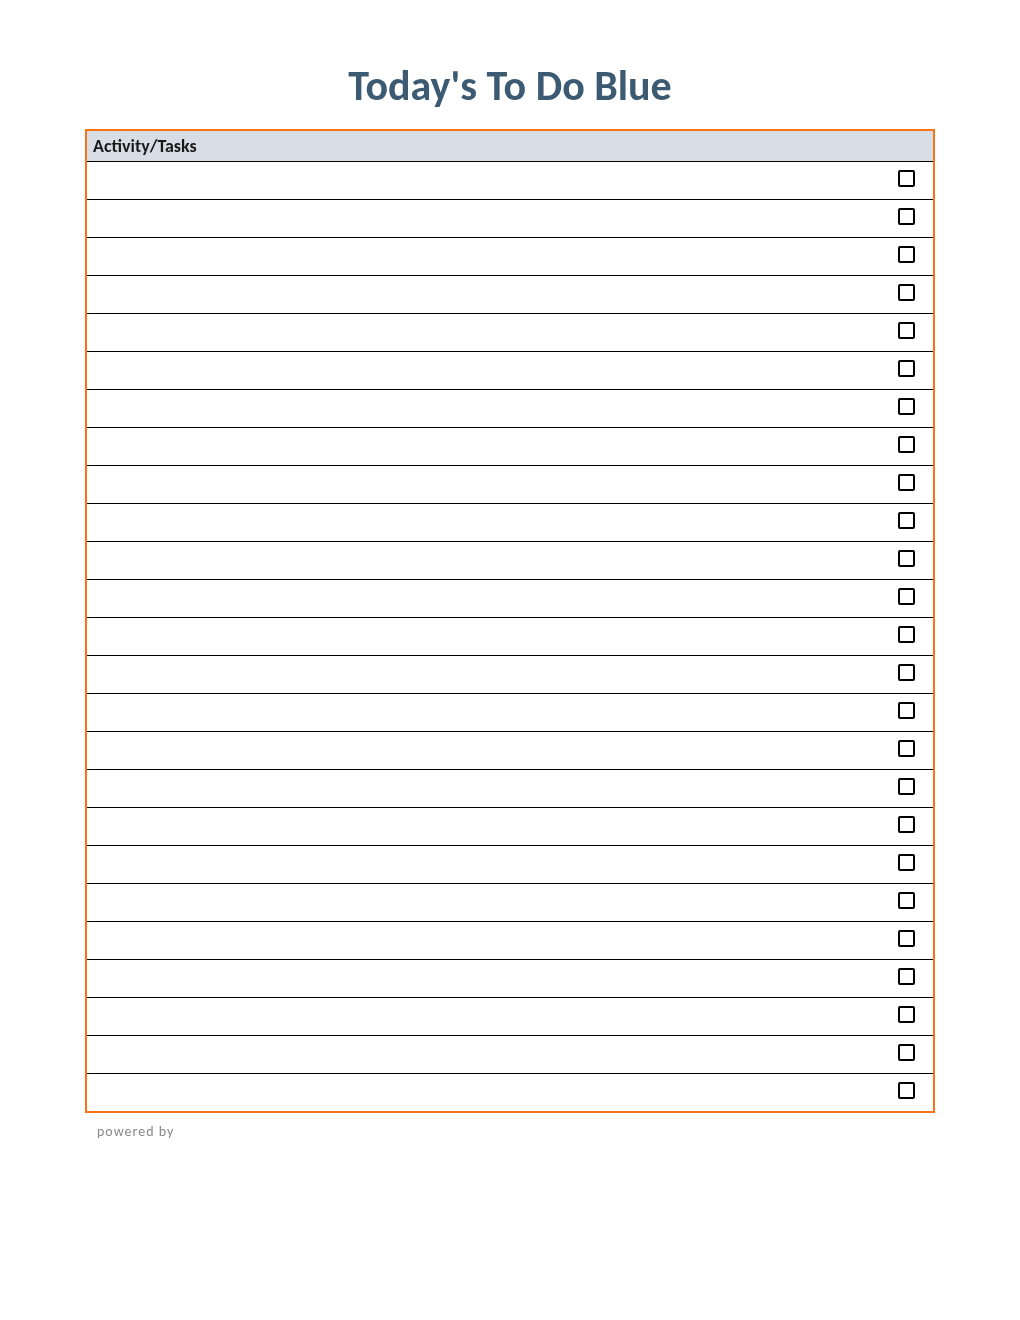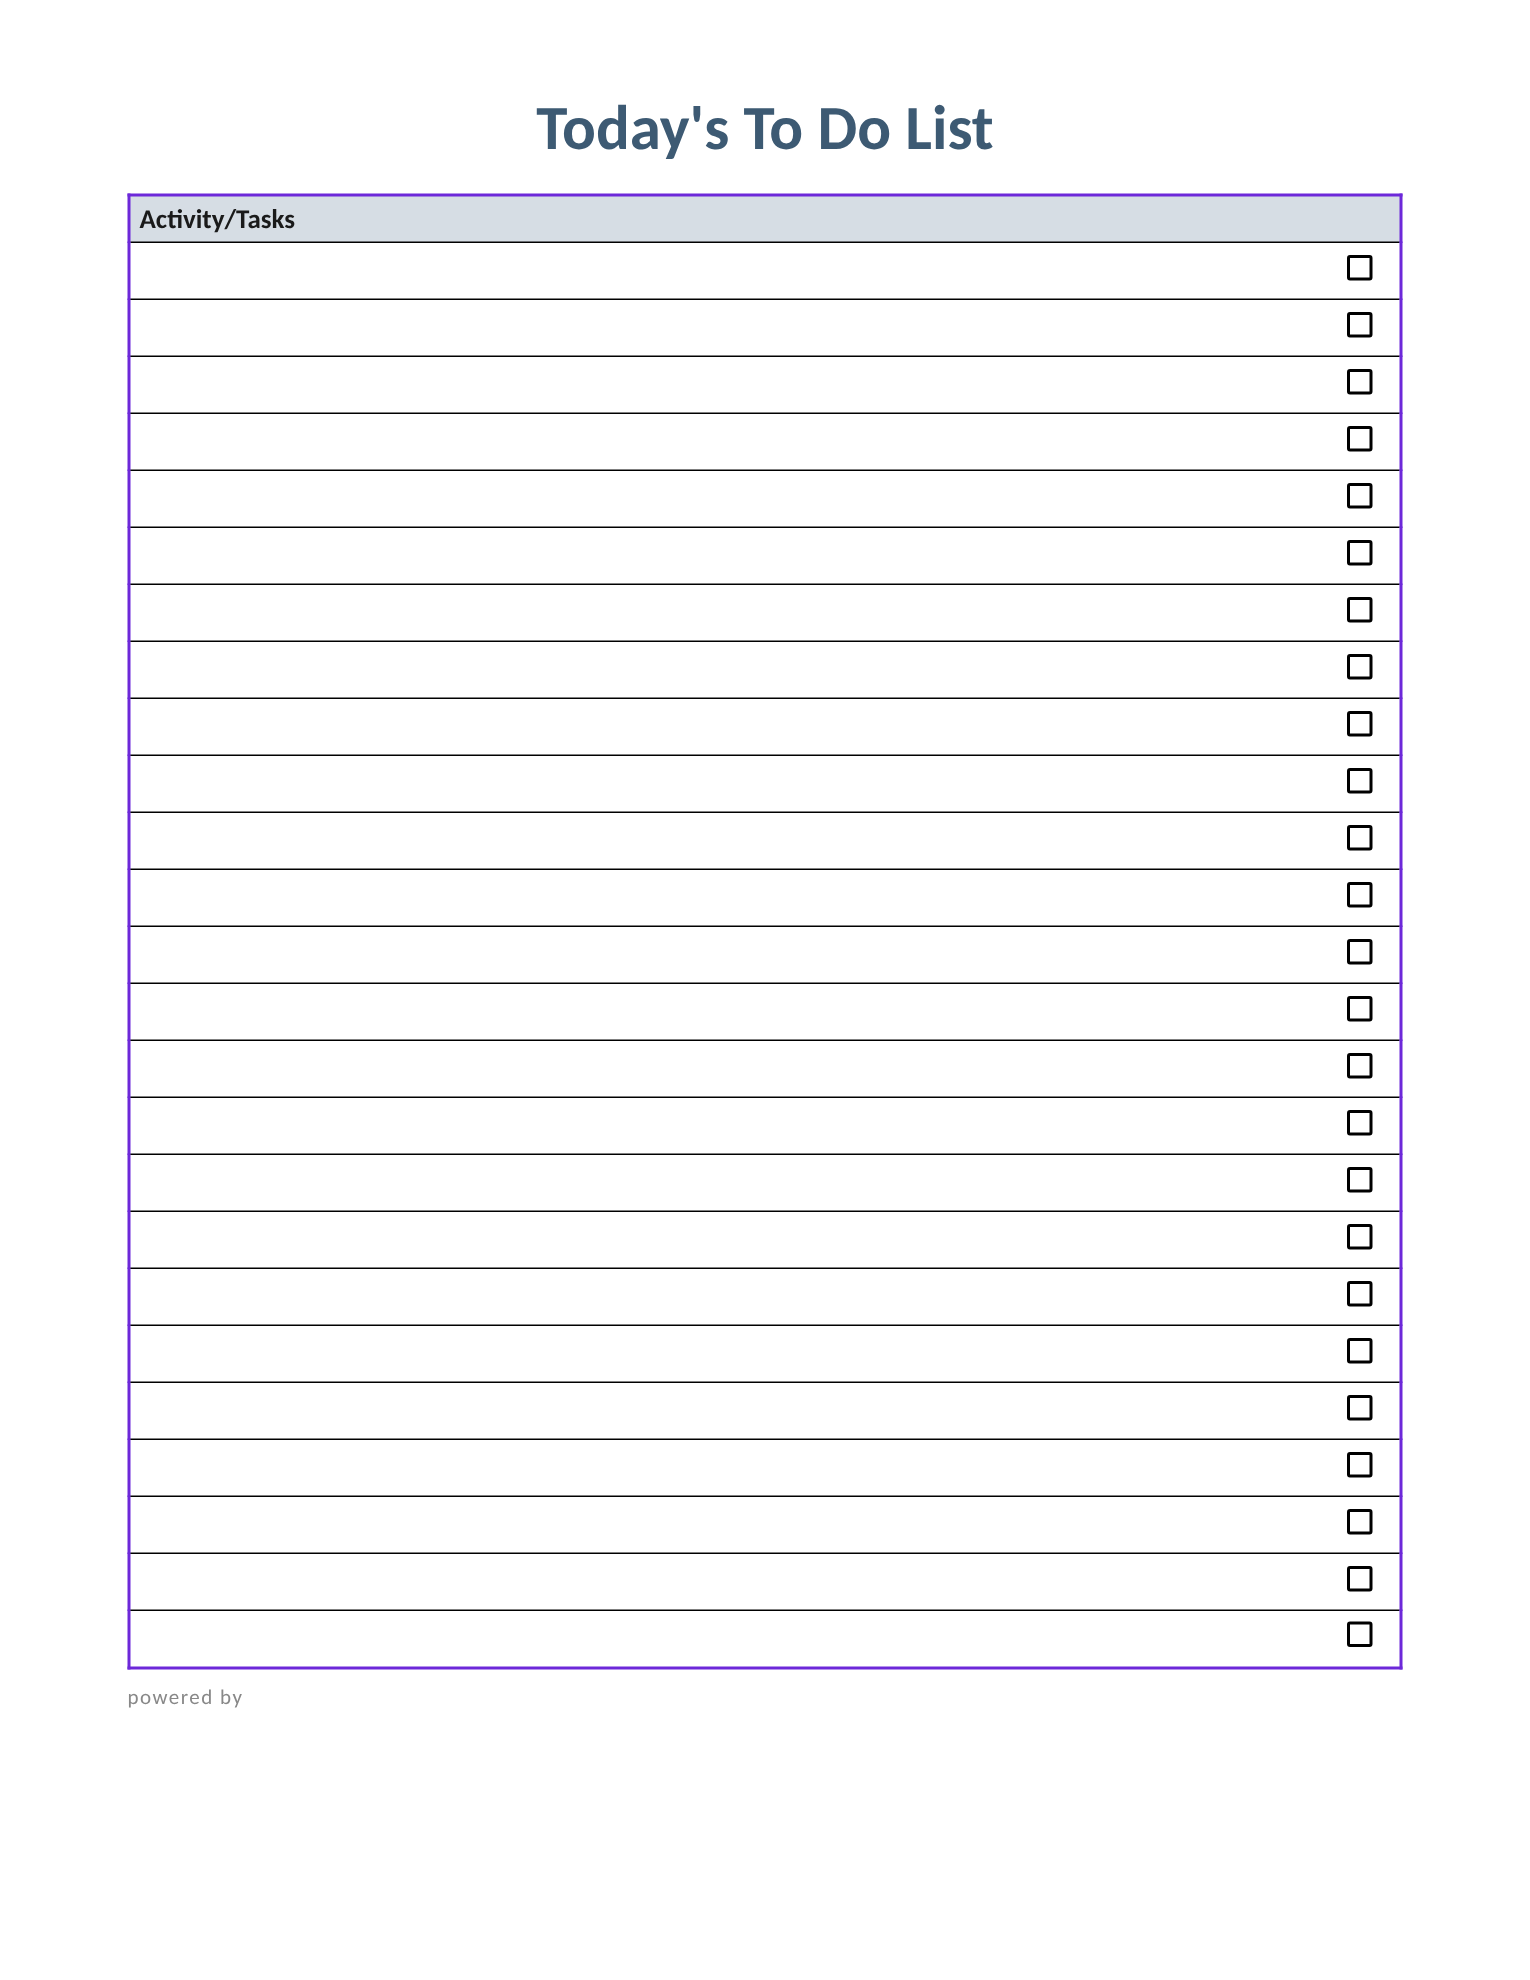--- a/index.html
+++ b/index.html
@@ -12,21 +12,21 @@
     }
     .title {
       text-align: center;
       font-size: 42px;
       font-weight: bold;
       color: #3d5a73;
       margin-bottom: 18px;
     }
     .table {
       width: 100%;
-      border: 2px solid #6d28d9;
+      border: 2px solid #f97316;
       border-collapse: collapse;
     }
     .header-row {
       background: #d6dde4;
       border: 1px solid #000;
     }
     .header-cell {
       padding: 4px 6px;
       font-size: 18px;
       font-weight: bold;
@@ -51,39 +51,40 @@
     .checkbox {
       width: 17px;
       height: 17px;
       border: 2.5px solid #000;
       border-radius: 2px;
       display: inline-block;
       background: #fff;
     }
     .footer {
       margin-top: 10px;
+      margin-left: 12px;
     }
     .powered-by {
       font-size: 14px;
       color: #888;
       letter-spacing: 1px;
       margin-bottom: -2px;
     }
     .brand {
       font-size: 30px;
       font-weight: 300;
       font-family: "Segoe UI Light", "Segoe UI", Arial, sans-serif;
     }
     .brand-general { color: #555; }
     .brand-blue { color: #2a6fb0; }
   </style>
 </head>
 <body>
 
-<div class="title">Today's To Do List</div>
+<div class="title">Today's To Do Blue</div>
 
 <table class="table">
   <thead>
     <tr class="header-row">
       <th class="header-cell" colspan="2">Activity/Tasks</th>
     </tr>
   </thead>
   <tbody id="task-body">
       <tr class="task-row">
         <td class="task-cell"></td>

